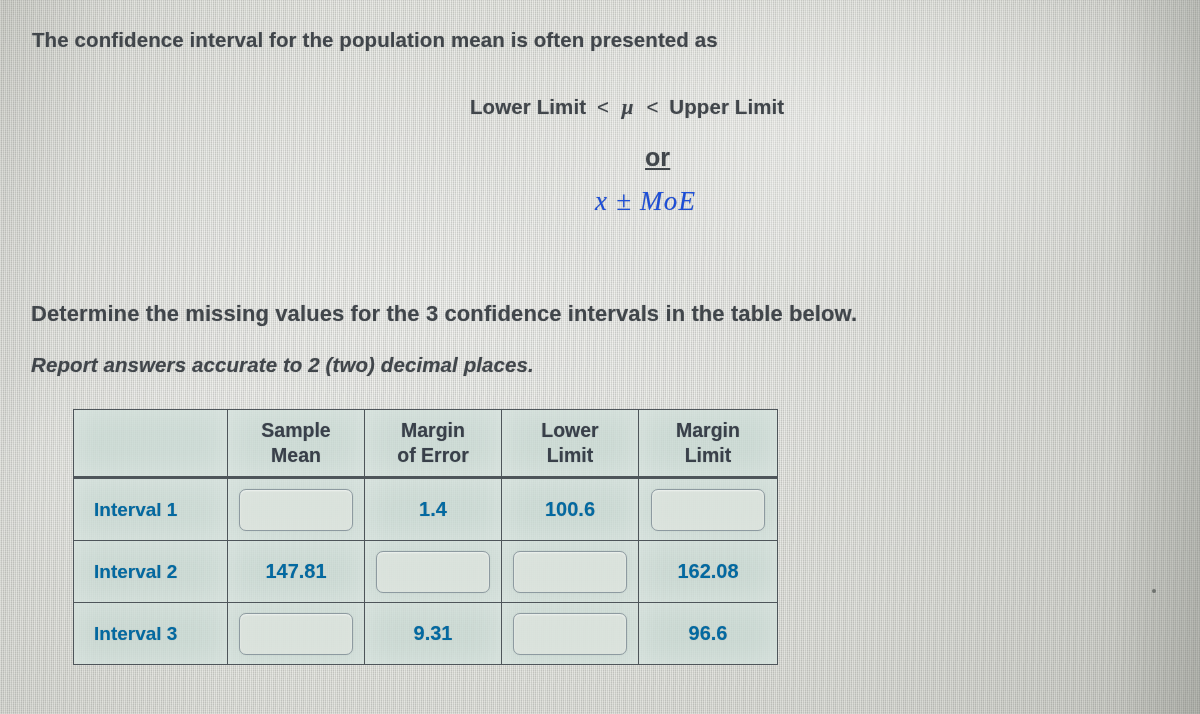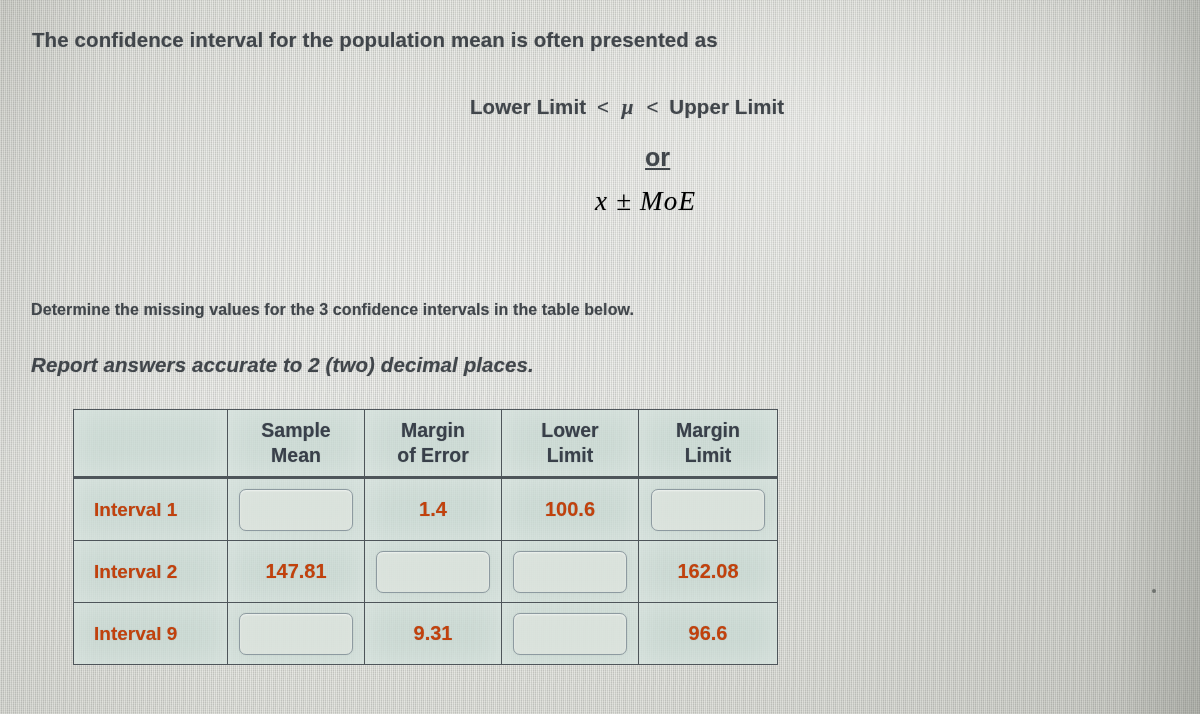--- a/index.html
+++ b/index.html
@@ -77,24 +77,24 @@
   #prompt-line       { left: 32px;  top: 28px;  font-size: 20.5px; }
   #inequality-line   { left: 470px; top: 95px;  font-size: 20.5px; font-weight: 600; }
   #or-line           { left: 645px; top: 143px; font-size: 25px;   font-weight: 600; text-decoration: underline; }
   #formula-line      {
     left: 595px; top: 186px;
     font-family: "Liberation Serif", "DejaVu Serif", serif;
     font-style: italic;
     font-size: 27px;
     font-weight: 400;
     letter-spacing: 1.2px;
-    color: #000000;
+    color: #1d4ed8;
   }
   #expansion-line    { left: 466px; top: 247px; font-size: 20px; }
-  #determine-line    { left: 31px;  top: 301px; font-size: 16px; }
+  #determine-line    { left: 31px;  top: 301px; font-size: 22px; }
   #report-line       { left: 31px;  top: 353px; font-size: 20.5px; font-style: italic; }
 
   .mu {
     font-family: "Liberation Serif", "DejaVu Serif", serif;
     font-style: italic;
     font-size: 21px;
     padding: 0 2px;
   }
   .rel { padding: 0 5px; font-weight: 500; }
 
@@ -126,21 +126,21 @@
     font-weight: 700;
     color: #39404a;
     line-height: 1.26;
     border-bottom-width: 3px;
     text-shadow: 0 0 1px rgba(60,66,72,0.45);
   }
   #ci-table tbody td {
     height: 59px;
     font-size: 20px;
     font-weight: 600;
-    color: #c2410c;
+    color: #0369a1;
     text-shadow: 0 0 1px rgba(60,66,72,0.35);
   }
   #ci-table tbody td.row-label {
     font-weight: 700;
     font-size: 19px;
     text-align: left;
     padding-left: 20px;
   }
   #ci-table thead th.corner { background: rgba(200, 218, 211, 0.50); }
 
@@ -244,21 +244,21 @@
         <td>
           <span class="answer-box"></span>
         </td>
         <td>
           <span class="answer-box"></span>
         </td>
         <td>162.08</td>
       </tr>
 
       <tr>
-        <td class="row-label">Interval 9</td>
+        <td class="row-label">Interval 3</td>
         <td>
           <span class="answer-box"></span>
         </td>
         <td>9.31</td>
         <td>
           <span class="answer-box"></span>
         </td>
         <td>96.6</td>
       </tr>
 

